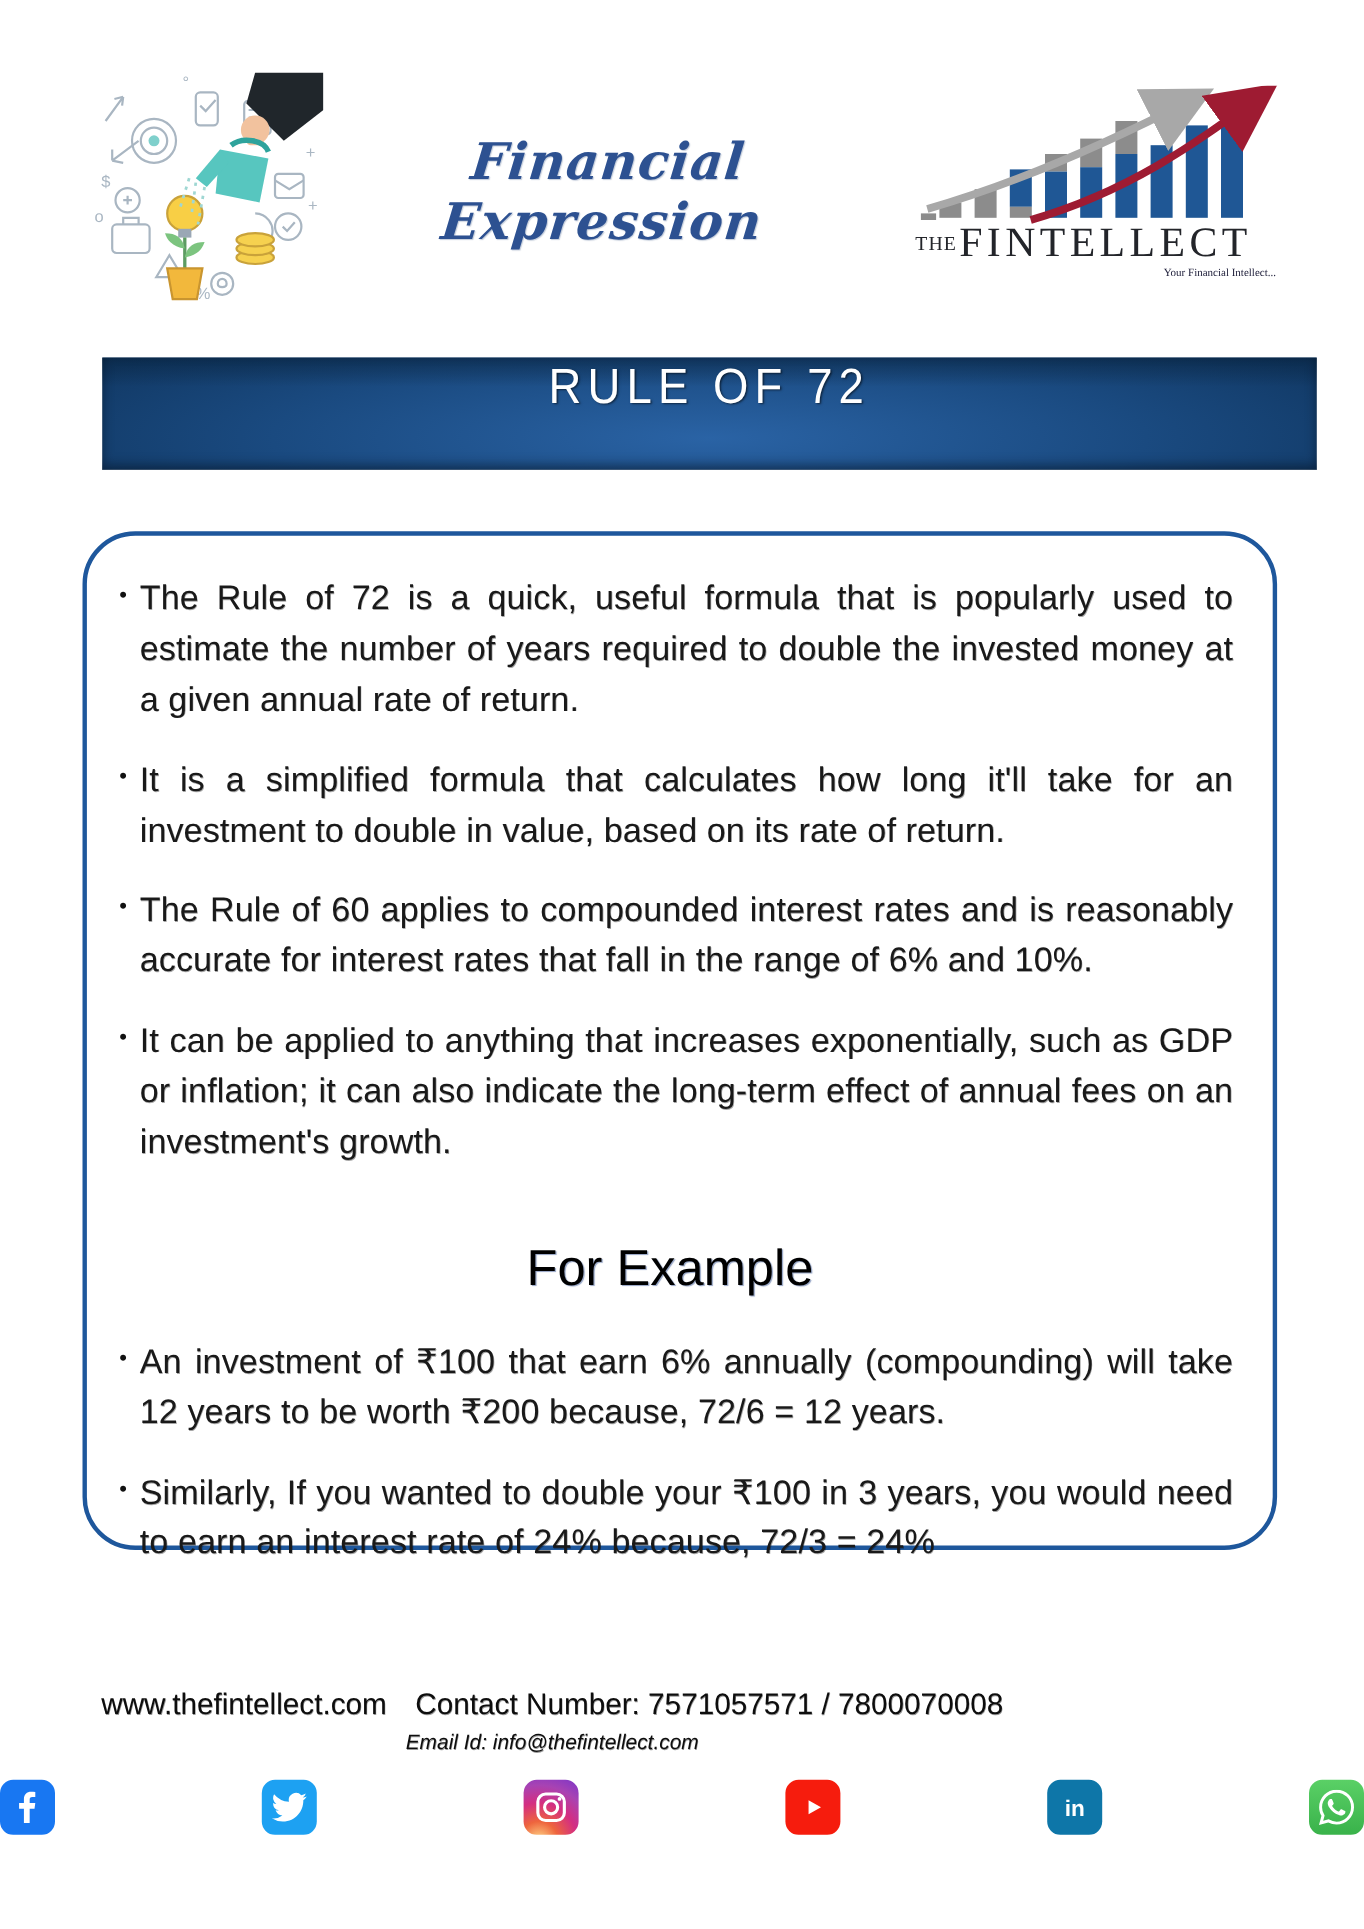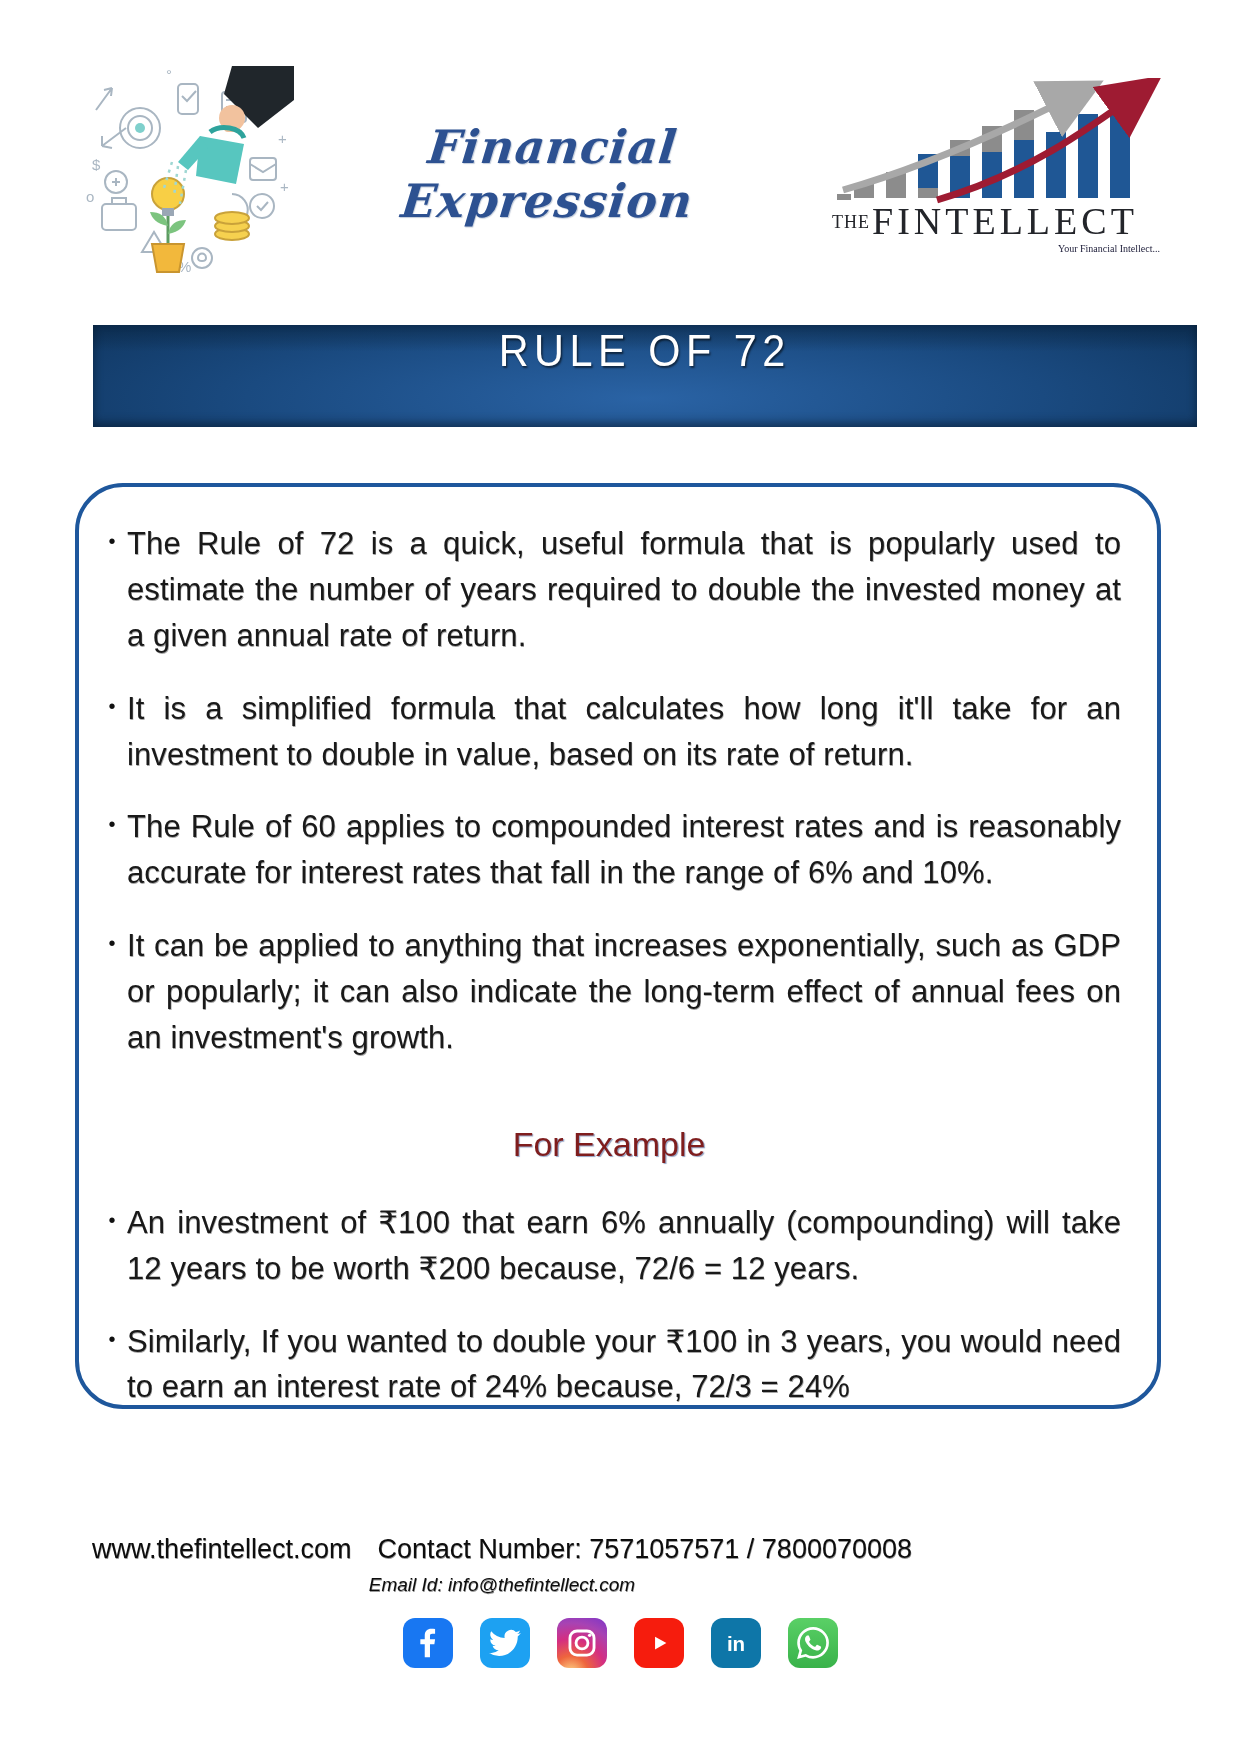--- a/index.html
+++ b/index.html
@@ -44,31 +44,31 @@
     padding:34px 36px 0 18px;
   }
   ul.bullets{list-style:none;margin:0;padding:0;}
   ul.bullets li{display:flex;margin-bottom:27px;}
   .dot{flex:0 0 30px;text-align:center;font-size:20px;line-height:41px;color:#111;}
   .btext{
     flex:1;font-size:31px;line-height:1.48;text-align:justify;color:#191919;
     text-shadow:0.6px 0.8px 0.6px rgba(0,0,0,0.35);letter-spacing:0.1px;
   }
   .example-heading{
-    margin:64px 0 36px 0;text-align:center;font-size:34px;font-weight:400;color:#7f1d1d;
+    margin:64px 0 36px 0;text-align:center;font-size:46px;font-weight:400;color:#000000;
     text-shadow:1.2px 1.4px 0.8px rgba(46,76,140,0.5);
   }
   
   .footer-contact{position:absolute;left:0;top:1534px;width:1004px;text-align:center;
     color:#0d0d0d;}
   .footer-line1{font-size:27px;text-shadow:0.5px 0.7px 0.5px rgba(0,0,0,0.4);}
   .footer-line1 .site{margin-right:26px;}
   .footer-line2{font-size:19px;margin-top:9px;text-shadow:0.5px 0.7px 0.5px rgba(0,0,0,0.4);font-style:italic;}
   .social-row{position:absolute;left:0;top:1618px;width:1240px;display:flex;
-    justify-content:center;gap:27px;}
+    justify-content:space-between;gap:27px;}
   .social{width:50px;height:50px;border-radius:12px;display:flex;align-items:center;
     justify-content:center;cursor:pointer;}
   .social svg{display:block;}
   .s-facebook{background:#1877f2;}
   .s-twitter{background:#1da1f2;}
   .s-instagram{background:radial-gradient(circle at 28% 110%, #ffdb8b 0%, #ee653d 26%, #d42e81 52%, #a843b3 76%, #7b35c9 100%);}
   .s-youtube{background:#f61c0d;}
   .s-linkedin{background:#0e76a8;}
   .s-whatsapp{background:linear-gradient(180deg,#5ad066,#39b24a);}
 </style>
@@ -191,21 +191,21 @@
       <li>
         <span class="dot">•</span>
         <span class="btext">It is a simplified formula that calculates how long it'll take for an investment to double in value, based on its rate of return.</span>
       </li>
       <li>
         <span class="dot">•</span>
         <span class="btext">The Rule of 60 applies to compounded interest rates and is reasonably accurate for interest rates that fall in the range of 6% and 10%.</span>
       </li>
       <li>
         <span class="dot">•</span>
-        <span class="btext">It can be applied to anything that increases exponentially, such as GDP or popularly; it can also indicate the long-term effect of annual fees on an investment's growth.</span>
+        <span class="btext">It can be applied to anything that increases exponentially, such as GDP or inflation; it can also indicate the long-term effect of annual fees on an investment's growth.</span>
       </li>
     </ul>
 
     <h2 class="example-heading">For Example</h2>
 
     <ul class="bullets">
       <li>
         <span class="dot">•</span>
         <span class="btext">An investment of ₹100 that earn 6% annually (compounding) will take 12 years to be worth ₹200 because, 72/6 = 12 years.</span>
       </li>

